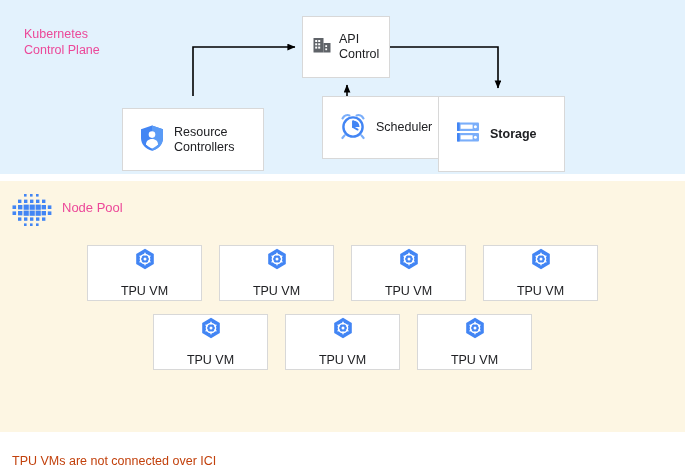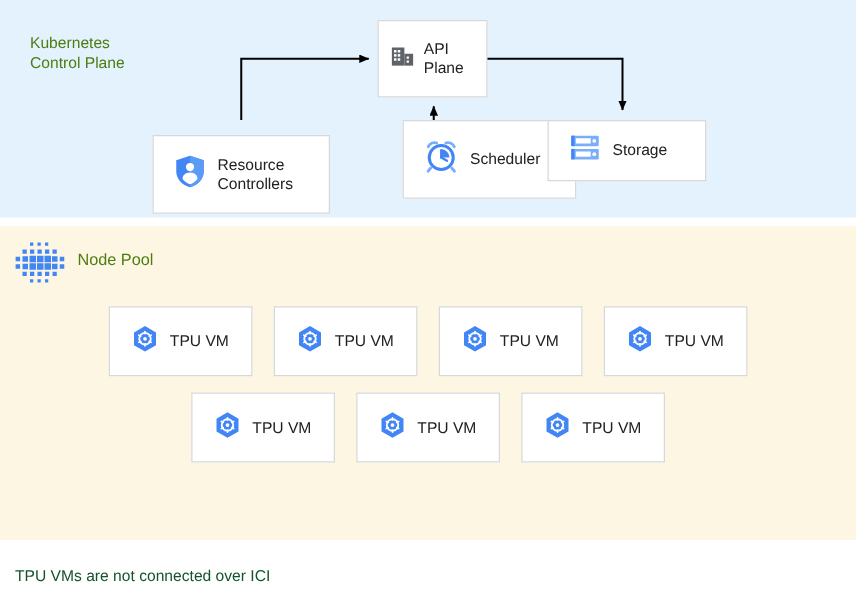--- a/index.html
+++ b/index.html
@@ -30,21 +30,21 @@
   }
   #node-pool-panel {
     top: 181px;
     height: 251px;
     background: #fdf6e3;
   }
 
   
   .panel-title {
     position: absolute;
-    color: #4d7c0f;
+    color: #ec4899;
     font-size: 12.5px;
     line-height: 16px;
     white-space: pre-line;
   }
   #control-plane-title {
     left: 24px;
     top: 26px;
   }
   #node-pool-title {
     left: 62px;
@@ -90,46 +90,47 @@
     left: 302px; top: 16px; width: 88px; height: 62px;
     padding-left: 9px; gap: 7px;
   }
   #box-resource-controllers {
     left: 122px; top: 108px; width: 142px; height: 63px;
   }
   #box-scheduler {
     left: 281px; top: 96px; width: 139px; height: 63px; margin-left: 41px;
   }
   #box-storage {
-    left: 438px; top: 96px; width: 127px; height: 49px;
+    left: 438px; top: 96px; width: 127px; height: 76px; font-weight: bold;
   }
 
   
   .tpu-box {
     width: 115px;
     height: 56px;
     padding-left: 0;
     justify-content: center;
     gap: 10px;
+    flex-direction: column;
   }
 
   
   #connectors {
     position: absolute;
     left: 0; top: 0;
     width: 685px; height: 475px;
     pointer-events: none;
   }
 
   
   #footnote {
     position: absolute;
     left: 12px;
     top: 453px;
-    color: #14532d;
+    color: #c2410c;
     font-size: 12.5px;
     line-height: 16px;
   }
 </style>
 </head>
 <body>
 
 <div class="panel" id="control-plane-panel"></div>
 
 <div class="panel-title" id="control-plane-title">Kubernetes
@@ -193,21 +194,21 @@
         <rect x="3.2" y="8.3" width="2" height="2"></rect>
         <rect x="6.2" y="8.3" width="2" height="2"></rect>
         <rect x="3.2" y="11.6" width="2" height="2"></rect>
         <rect x="6.2" y="11.6" width="2" height="2"></rect>
         <rect x="13.3" y="10.2" width="1.8" height="1.8"></rect>
         <rect x="13.3" y="13.4" width="1.8" height="1.8"></rect>
       </g>
     </svg>
   </span>
   <span class="label">API
-Plane</span>
+Control</span>
 </div>
 
 <div class="node-box" id="box-resource-controllers">
   <span class="ico">
     <svg width="26" height="28" viewBox="0 0 26 28" aria-hidden="true">
       <path d="M13 1.5 L24 5.2 V14 C24 20.4 19.2 25.2 13 26.8 C6.8 25.2 2 20.4 2 14 V5.2 Z" fill="#4285f4"></path>
       <path d="M13 1.5 L24 5.2 V14 C24 20.4 19.2 25.2 13 26.8 Z" fill="#5a9bf6"></path>
       <circle cx="13" cy="10.6" r="3.3" fill="#ffffff"></circle>
       <path d="M13 15 C9.3 15 7 17.3 7 20.2 C8.7 22.3 10.7 23.6 13 24.4 C15.3 23.6 17.3 22.3 19 20.2 C19 17.3 16.7 15 13 15 Z" fill="#ffffff"></path>
     </svg>

